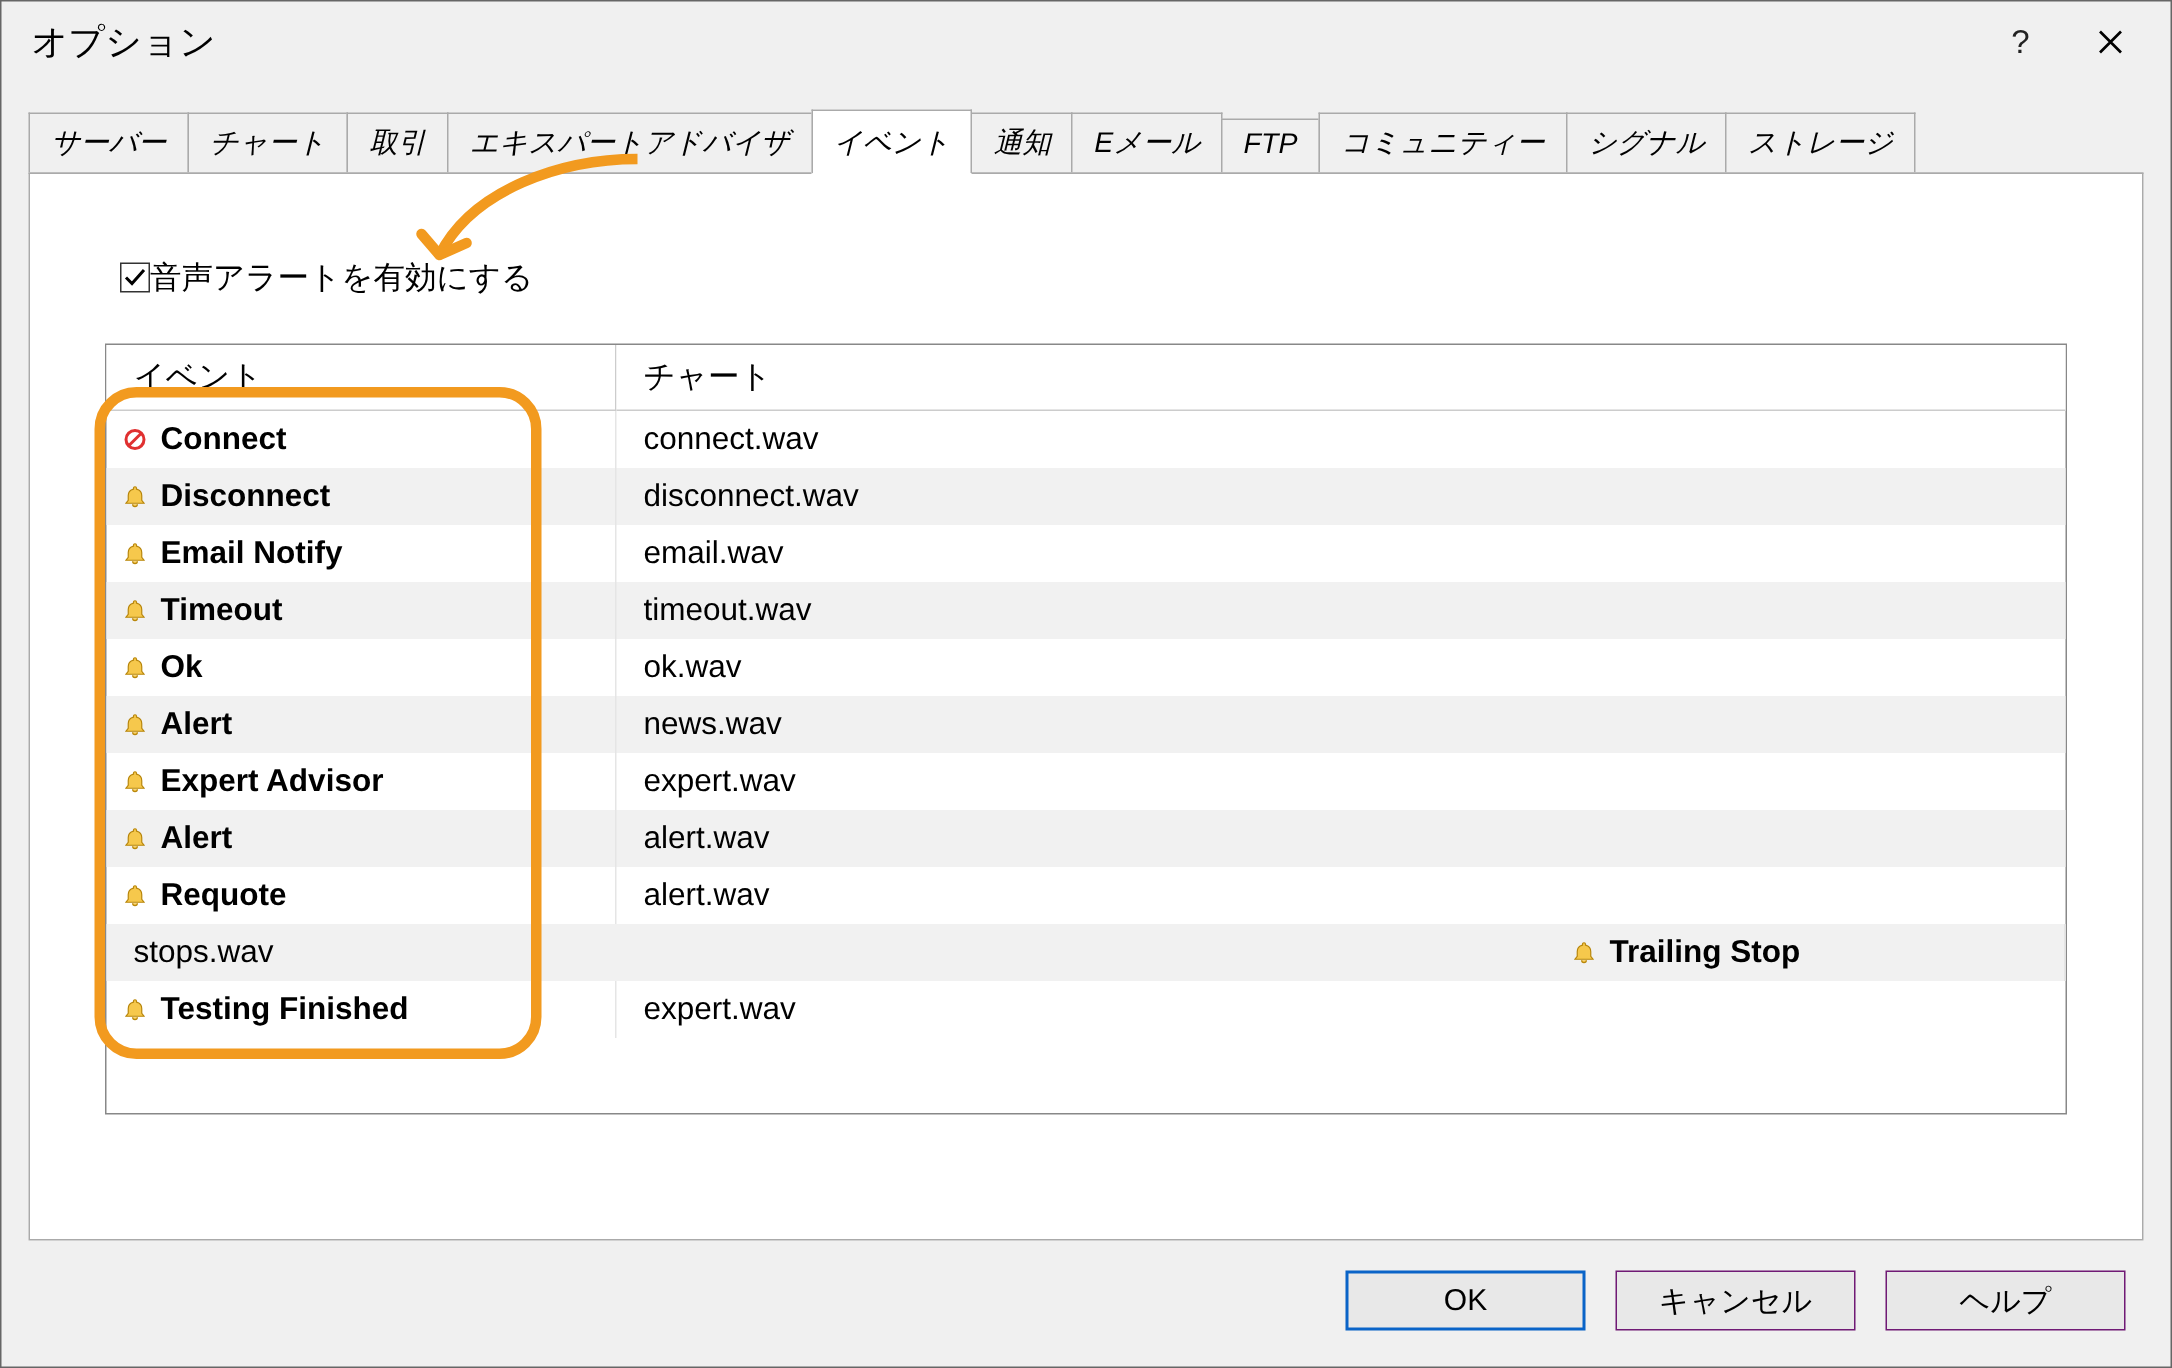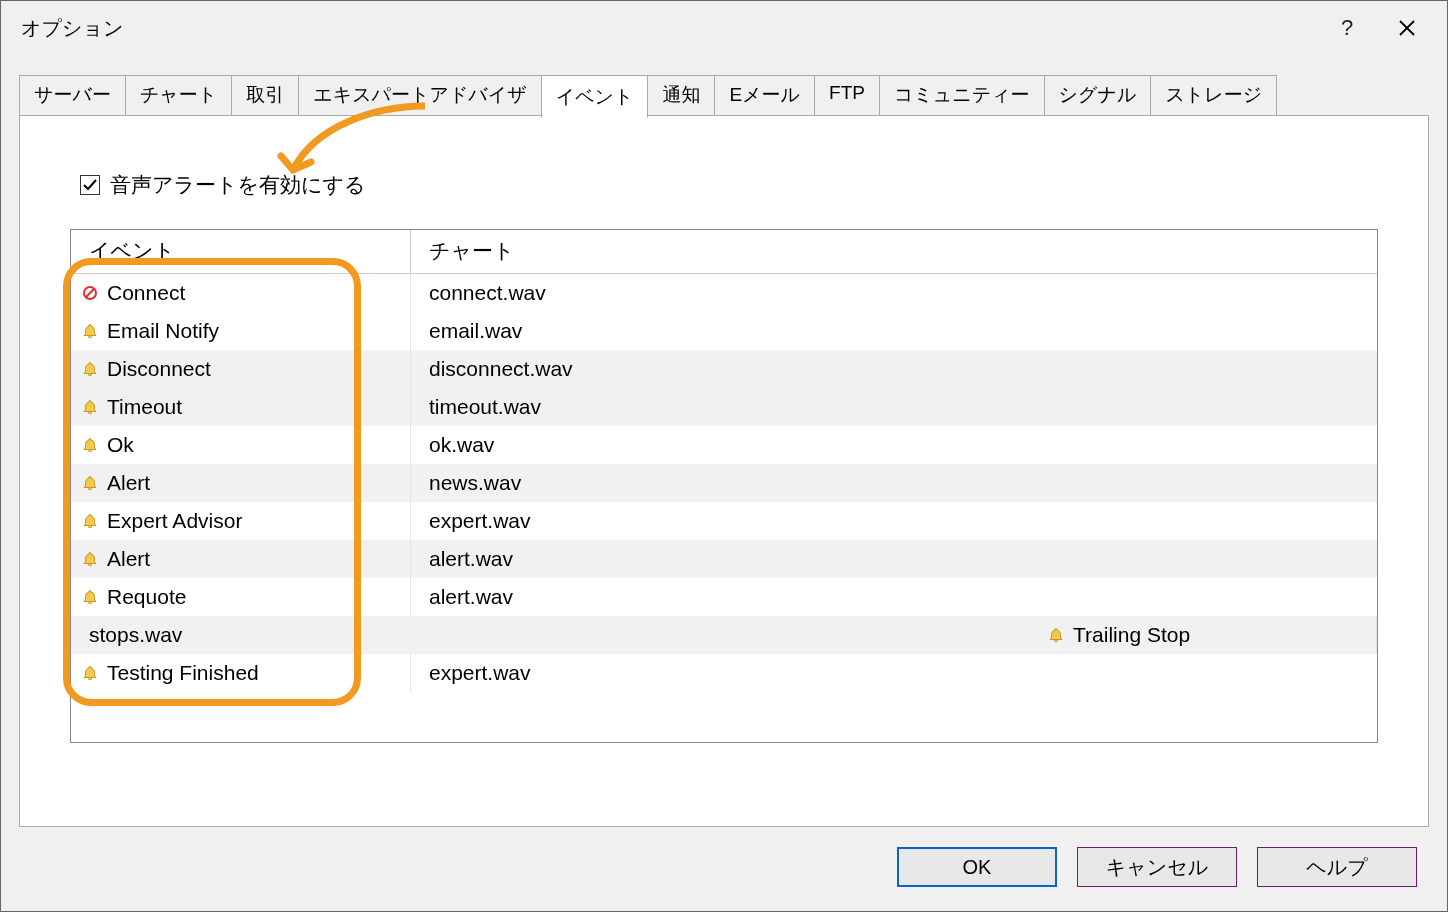--- a/index.html
+++ b/index.html
@@ -20,37 +20,38 @@
     flex-direction: column;
   }
   .titlebar {
     height: 54px;
     display: flex;
     align-items: center;
     padding: 0 10px 0 20px;
   }
   .titlebar-title {
     flex: 1;
-    font-size: 20px;
+    font-size: 24px;
   }
   .titlebar-btn {
     width: 60px;
     height: 54px;
     display: flex;
     align-items: center;
     justify-content: center;
     font-size: 22px;
     color: #222;
   }
   .tab-strip {
     display: flex;
-    align-items: flex-start;
+    align-items: flex-end;
     padding: 20px 18px 0 18px;
     height: 60px;
     position: relative;
+    font-style: italic;
   }
   .tab {
     padding: 6px 14px 7px 14px;
     border: 1px solid #aaa;
     border-bottom: none;
     background: #f0f0f0;
     font-size: 19px;
     margin-right: -1px;
     position: relative;
     white-space: nowrap;
@@ -76,21 +77,20 @@
     position: absolute;
     left: 18px; right: 18px;
     bottom: -1px;
     height: 1px;
     background: #aaa;
     z-index: 1;
   }
   .checkbox-row {
     display: flex;
     align-items: center;
-    gap: 10px;
     font-size: 21px;
     margin-bottom: 30px;
     margin-left: 10px;
   }
   .checkbox {
     width: 20px; height: 20px;
     border: 1px solid #333;
     display: flex; align-items: center; justify-content: center;
     font-size: 16px;
     line-height: 1;
@@ -120,21 +120,21 @@
   }
   .tr.alt { background: #f1f1f1; }
   .td {
     padding: 4px 10px 4px 10px;
     font-size: 21px;
     display: flex;
     align-items: center;
     gap: 8px;
     border-right: 1px solid #e5e5e5;
   }
-  .td.col-event { width: 340px; }
+  .td.col-event { width: 340px; font-weight: bold; }
   .td.col-action { flex: 1; border-right: none; padding-left: 18px; }
   .bell-icon {
     width: 18px; height: 18px;
     display: inline-flex;
     align-items: center; justify-content: center;
   }
   .prohibit-icon {
     width: 18px; height: 18px;
     display: inline-flex;
     align-items: center; justify-content: center;
@@ -231,46 +231,46 @@
                   <circle cx="8" cy="8" r="6" fill="none" stroke="#e03030" stroke-width="2"></circle>
                   <line x1="3.8" y1="12.2" x2="12.2" y2="3.8" stroke="#e03030" stroke-width="2"></line>
                 </svg>
               </span>
               <span>Connect</span>
             </div>
             <div class="td col-action">
               <span>connect.wav</span>
             </div>
           </div>
+          <div class="tr alt">
+            <div class="td col-event">
+              <span class="bell-icon">
+                <svg width="16" height="16" viewBox="0 0 16 16">
+                  <path d="M8 1.5c-.6 0-1 .4-1 1v.6C4.8 3.6 3.5 5.3 3.5 7.5v3L2 12.5h12l-1.5-2v-3c0-2.2-1.3-3.9-3.5-4.4v-.6c0-.6-.4-1-1-1z" fill="#f6c84c" stroke="#b8860b" stroke-width="0.8"></path>
+                  <path d="M6.4 13.2a1.6 1.6 0 0 0 3.2 0" fill="#f6c84c" stroke="#b8860b" stroke-width="0.8"></path>
+                </svg>
+              </span>
+              <span>Disconnect</span>
+            </div>
+            <div class="td col-action">
+              <span>disconnect.wav</span>
+            </div>
+          </div>
           <div class="tr">
             <div class="td col-event">
               <span class="bell-icon">
                 <svg width="16" height="16" viewBox="0 0 16 16">
                   <path d="M8 1.5c-.6 0-1 .4-1 1v.6C4.8 3.6 3.5 5.3 3.5 7.5v3L2 12.5h12l-1.5-2v-3c0-2.2-1.3-3.9-3.5-4.4v-.6c0-.6-.4-1-1-1z" fill="#f6c84c" stroke="#b8860b" stroke-width="0.8"></path>
                   <path d="M6.4 13.2a1.6 1.6 0 0 0 3.2 0" fill="#f6c84c" stroke="#b8860b" stroke-width="0.8"></path>
                 </svg>
               </span>
               <span>Email Notify</span>
             </div>
             <div class="td col-action">
               <span>email.wav</span>
-            </div>
-          </div>
-          <div class="tr alt">
-            <div class="td col-event">
-              <span class="bell-icon">
-                <svg width="16" height="16" viewBox="0 0 16 16">
-                  <path d="M8 1.5c-.6 0-1 .4-1 1v.6C4.8 3.6 3.5 5.3 3.5 7.5v3L2 12.5h12l-1.5-2v-3c0-2.2-1.3-3.9-3.5-4.4v-.6c0-.6-.4-1-1-1z" fill="#f6c84c" stroke="#b8860b" stroke-width="0.8"></path>
-                  <path d="M6.4 13.2a1.6 1.6 0 0 0 3.2 0" fill="#f6c84c" stroke="#b8860b" stroke-width="0.8"></path>
-                </svg>
-              </span>
-              <span>Disconnect</span>
-            </div>
-            <div class="td col-action">
-              <span>disconnect.wav</span>
             </div>
           </div>
           <div class="tr alt">
             <div class="td col-event">
               <span class="bell-icon">
                 <svg width="16" height="16" viewBox="0 0 16 16">
                   <path d="M8 1.5c-.6 0-1 .4-1 1v.6C4.8 3.6 3.5 5.3 3.5 7.5v3L2 12.5h12l-1.5-2v-3c0-2.2-1.3-3.9-3.5-4.4v-.6c0-.6-.4-1-1-1z" fill="#f6c84c" stroke="#b8860b" stroke-width="0.8"></path>
                   <path d="M6.4 13.2a1.6 1.6 0 0 0 3.2 0" fill="#f6c84c" stroke="#b8860b" stroke-width="0.8"></path>
                 </svg>
               </span>

